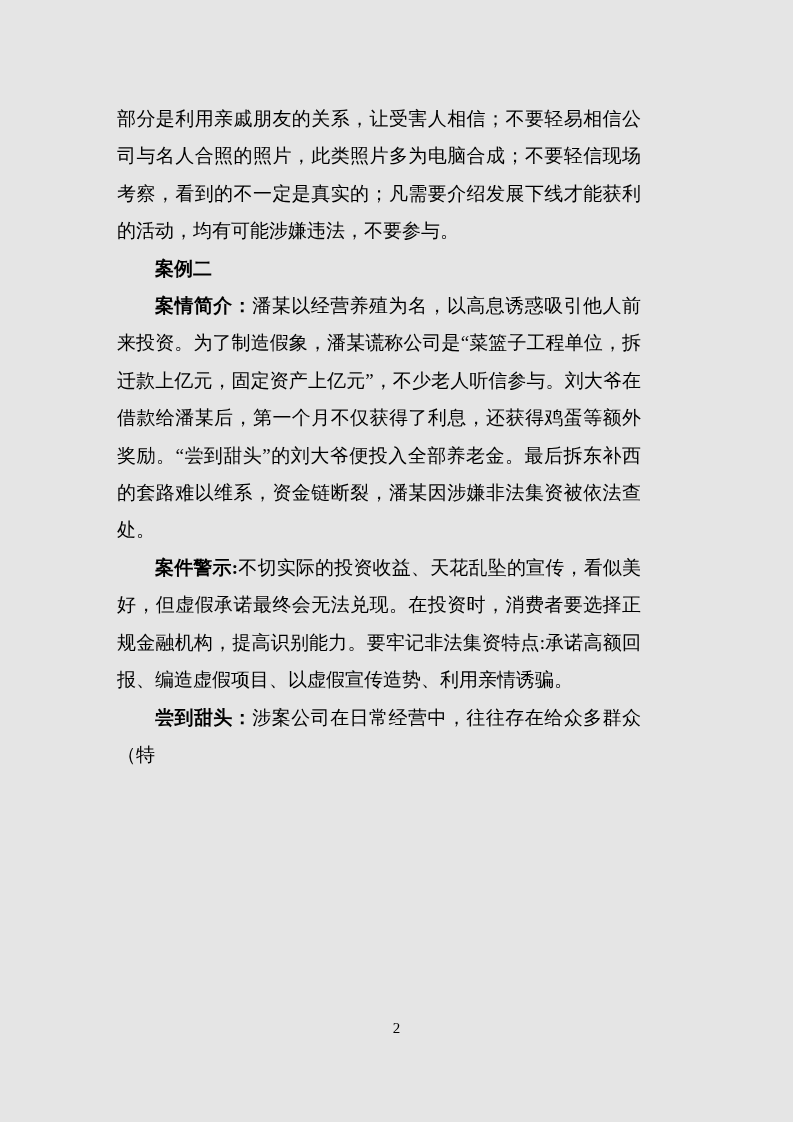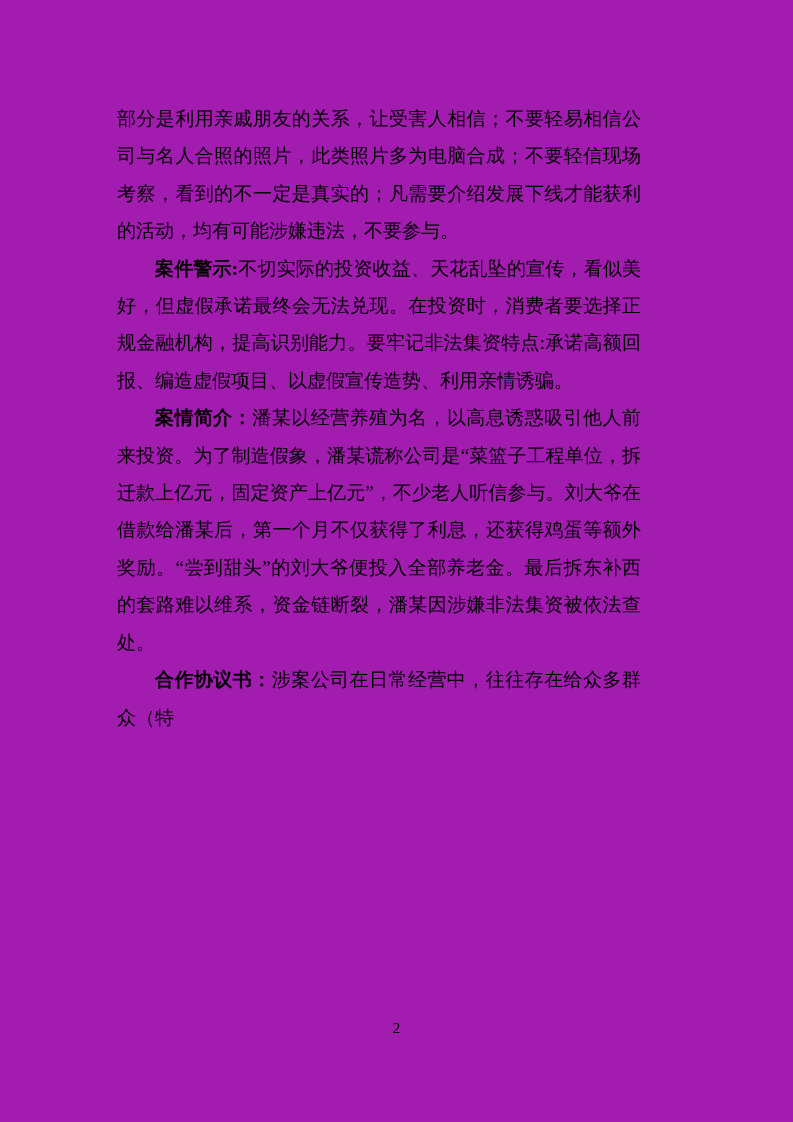--- a/index.html
+++ b/index.html
@@ -4,21 +4,21 @@
 <style>
   html, body {
     margin: 0;
     padding: 0;
     background: #ffffff;
   }
   .page {
     position: relative;
     width: 793px;
     height: 1122px;
-    background: #a21caf;
+    background: #e5e5e5;
     overflow: hidden;
     font-family: "Liberation Serif", "DejaVu Serif", serif;
     color: #000000;
   }
   .content {
     position: absolute;
     left: 117px;
     top: 100px;
     width: 524px;
   }
@@ -57,31 +57,32 @@
 </head>
 <body>
 
 <div class="page">
   <div class="content">
 
     <p class="para no-indent">
       <span>部分是利用亲戚朋友的关系，让受害人相信；不要轻易相信公司与名人合照的照片，此类照片多为电脑合成；不要轻信现场考察，看到的不一定是真实的；凡需要介绍发展下线才能获利的活动，均有可能涉嫌违法，不要参与。</span>
     </p>
 
+    <p class="case-heading">案例二</p>
+
+    <p class="para">
+      <span class="lead">案情简介：</span><span>潘某以经营养殖为名，以高息诱惑吸引他人前来投资。为了制造假象，潘某谎称公司是“菜篮子工程单位，拆迁款上亿元，固定资产上亿元”，不少老人听信参与。刘大爷在借款给潘某后，第一个月不仅获得了利息，还获得鸡蛋等额外奖励。“尝到甜头”的刘大爷便投入全部养老金。最后拆东补西的套路难以维系，资金链断裂，潘某因涉嫌非法集资被依法查处。</span>
+    </p>
 
     <p class="para">
       <span class="lead">案件警示:</span><span>不切实际的投资收益、天花乱坠的宣传，看似美好，但虚假承诺最终会无法兑现。在投资时，消费者要选择正规金融机构，提高识别能力。要牢记非法集资特点:承诺高额回报、编造虚假项目、以虚假宣传造势、利用亲情诱骗。</span>
     </p>
 
-    <p class="para">
-      <span class="lead">案情简介：</span><span>潘某以经营养殖为名，以高息诱惑吸引他人前来投资。为了制造假象，潘某谎称公司是“菜篮子工程单位，拆迁款上亿元，固定资产上亿元”，不少老人听信参与。刘大爷在借款给潘某后，第一个月不仅获得了利息，还获得鸡蛋等额外奖励。“尝到甜头”的刘大爷便投入全部养老金。最后拆东补西的套路难以维系，资金链断裂，潘某因涉嫌非法集资被依法查处。</span>
-    </p>
-
 
 
     <p class="para">
-      <span class="lead">合作协议书：</span><span>涉案公司在日常经营中，往往存在给众多群众（特</span>
+      <span class="lead">尝到甜头：</span><span>涉案公司在日常经营中，往往存在给众多群众（特</span>
     </p>
 
   </div>
 
   <div class="footer">2</div>
 </div>
 
 </body></html>

